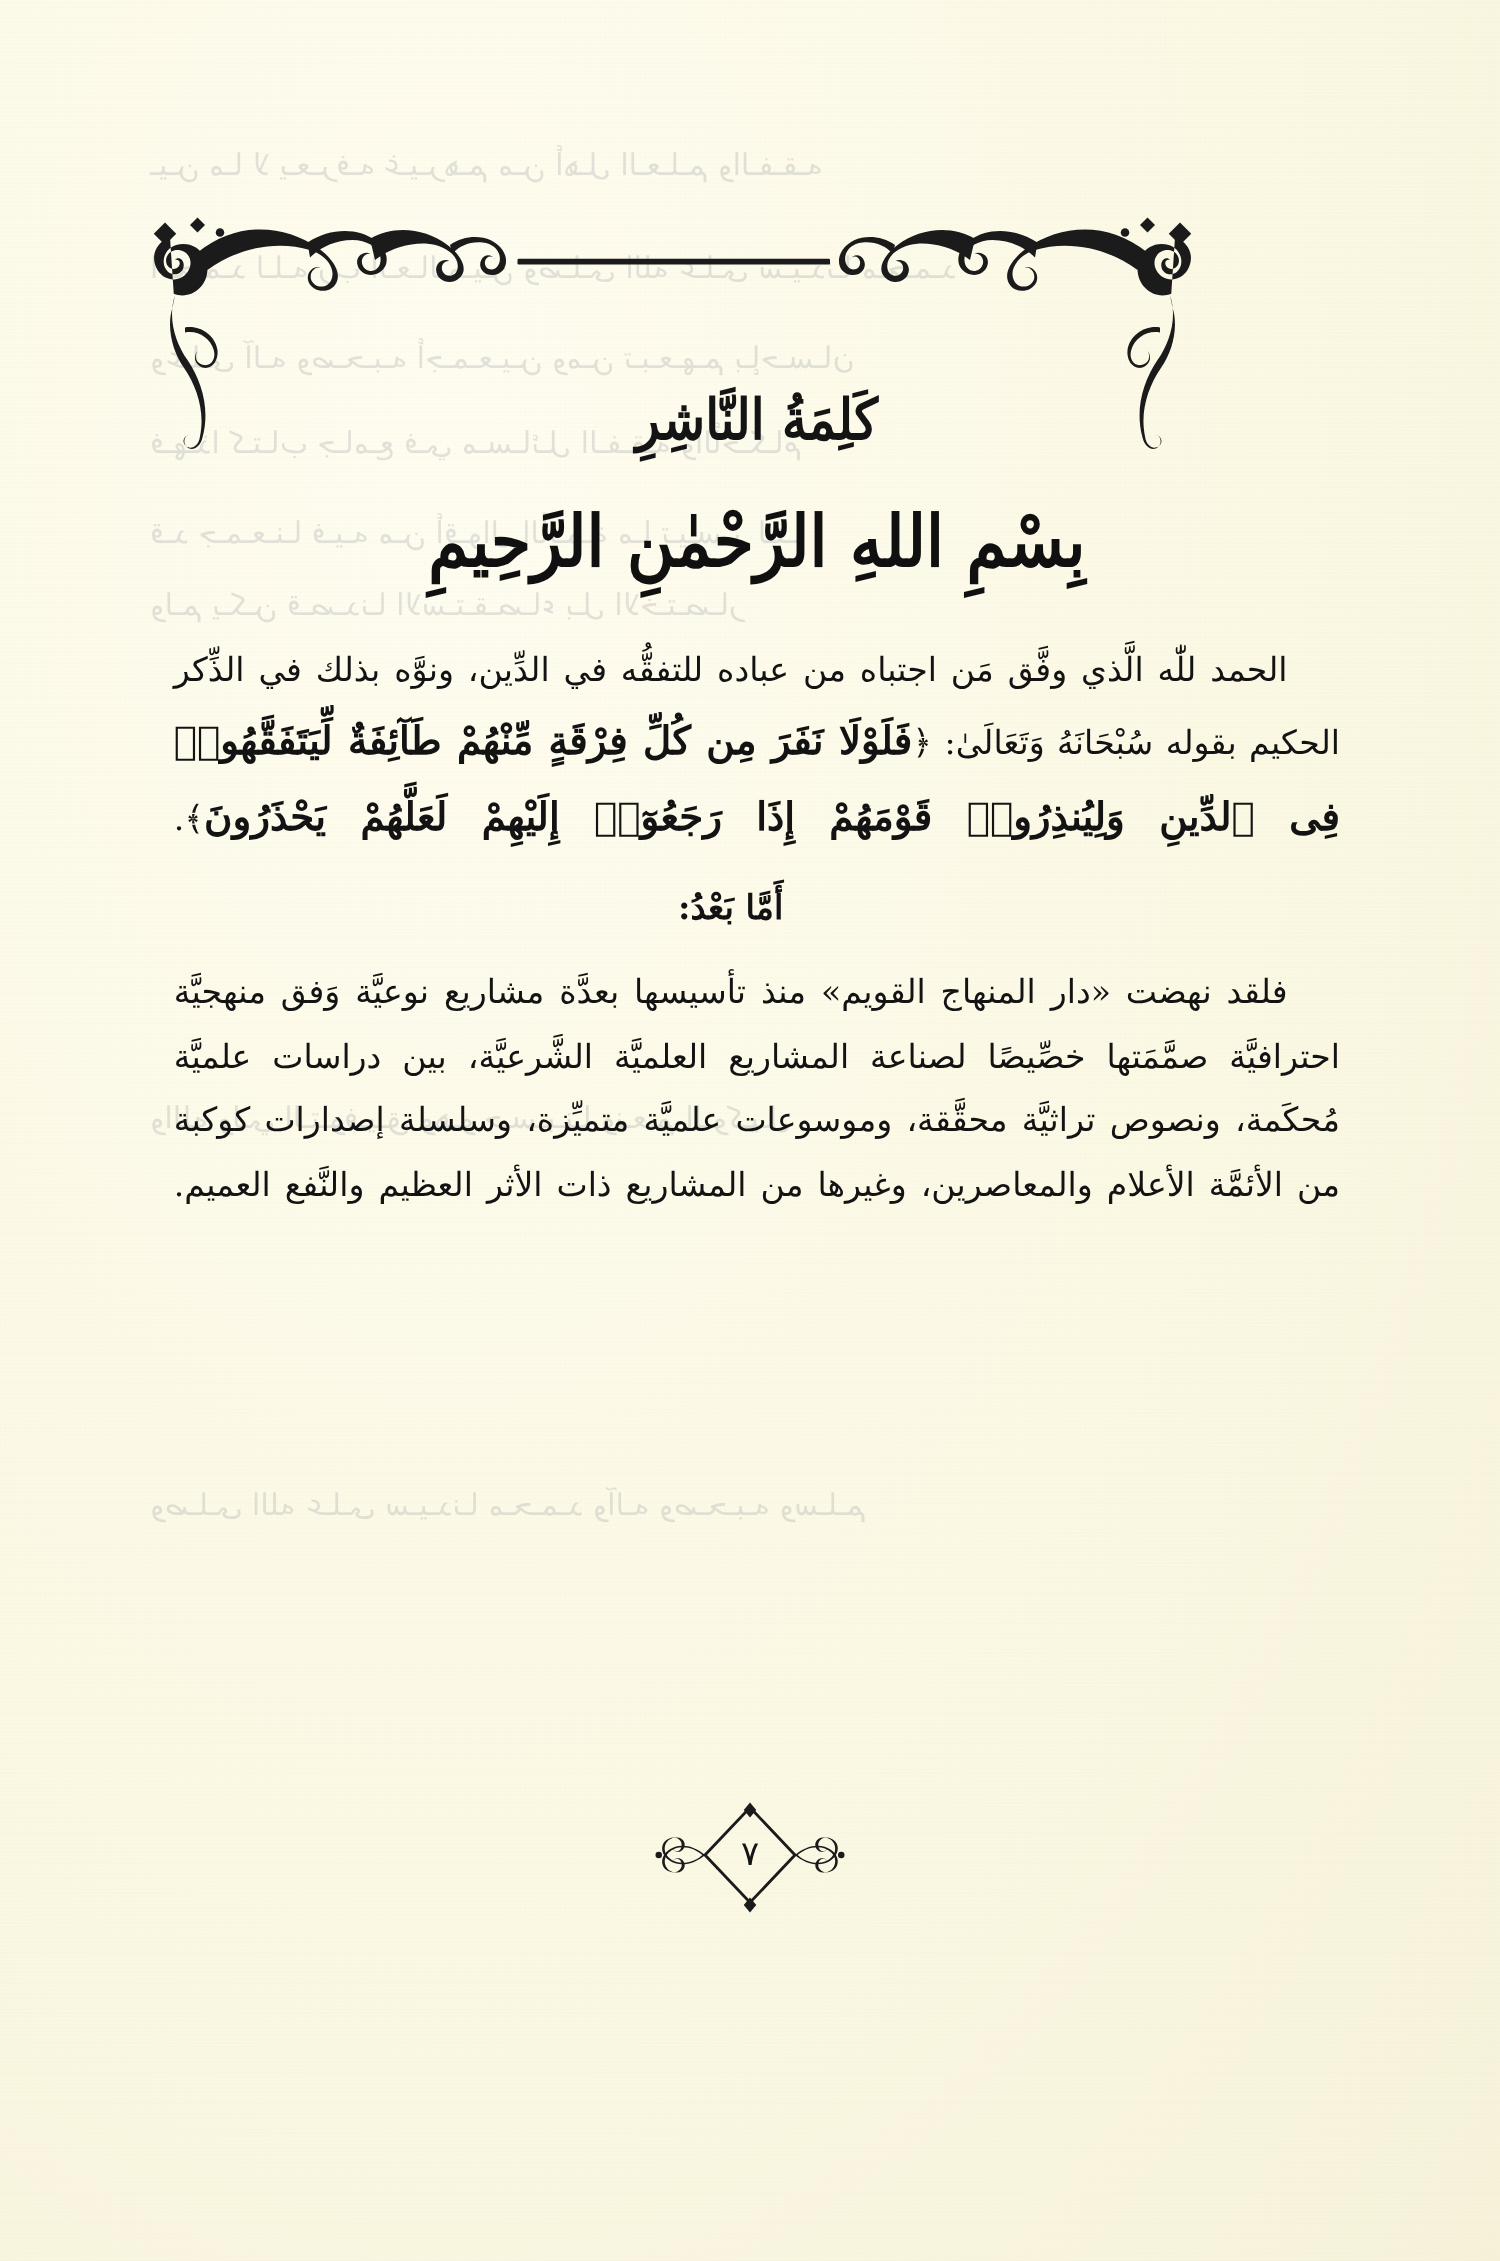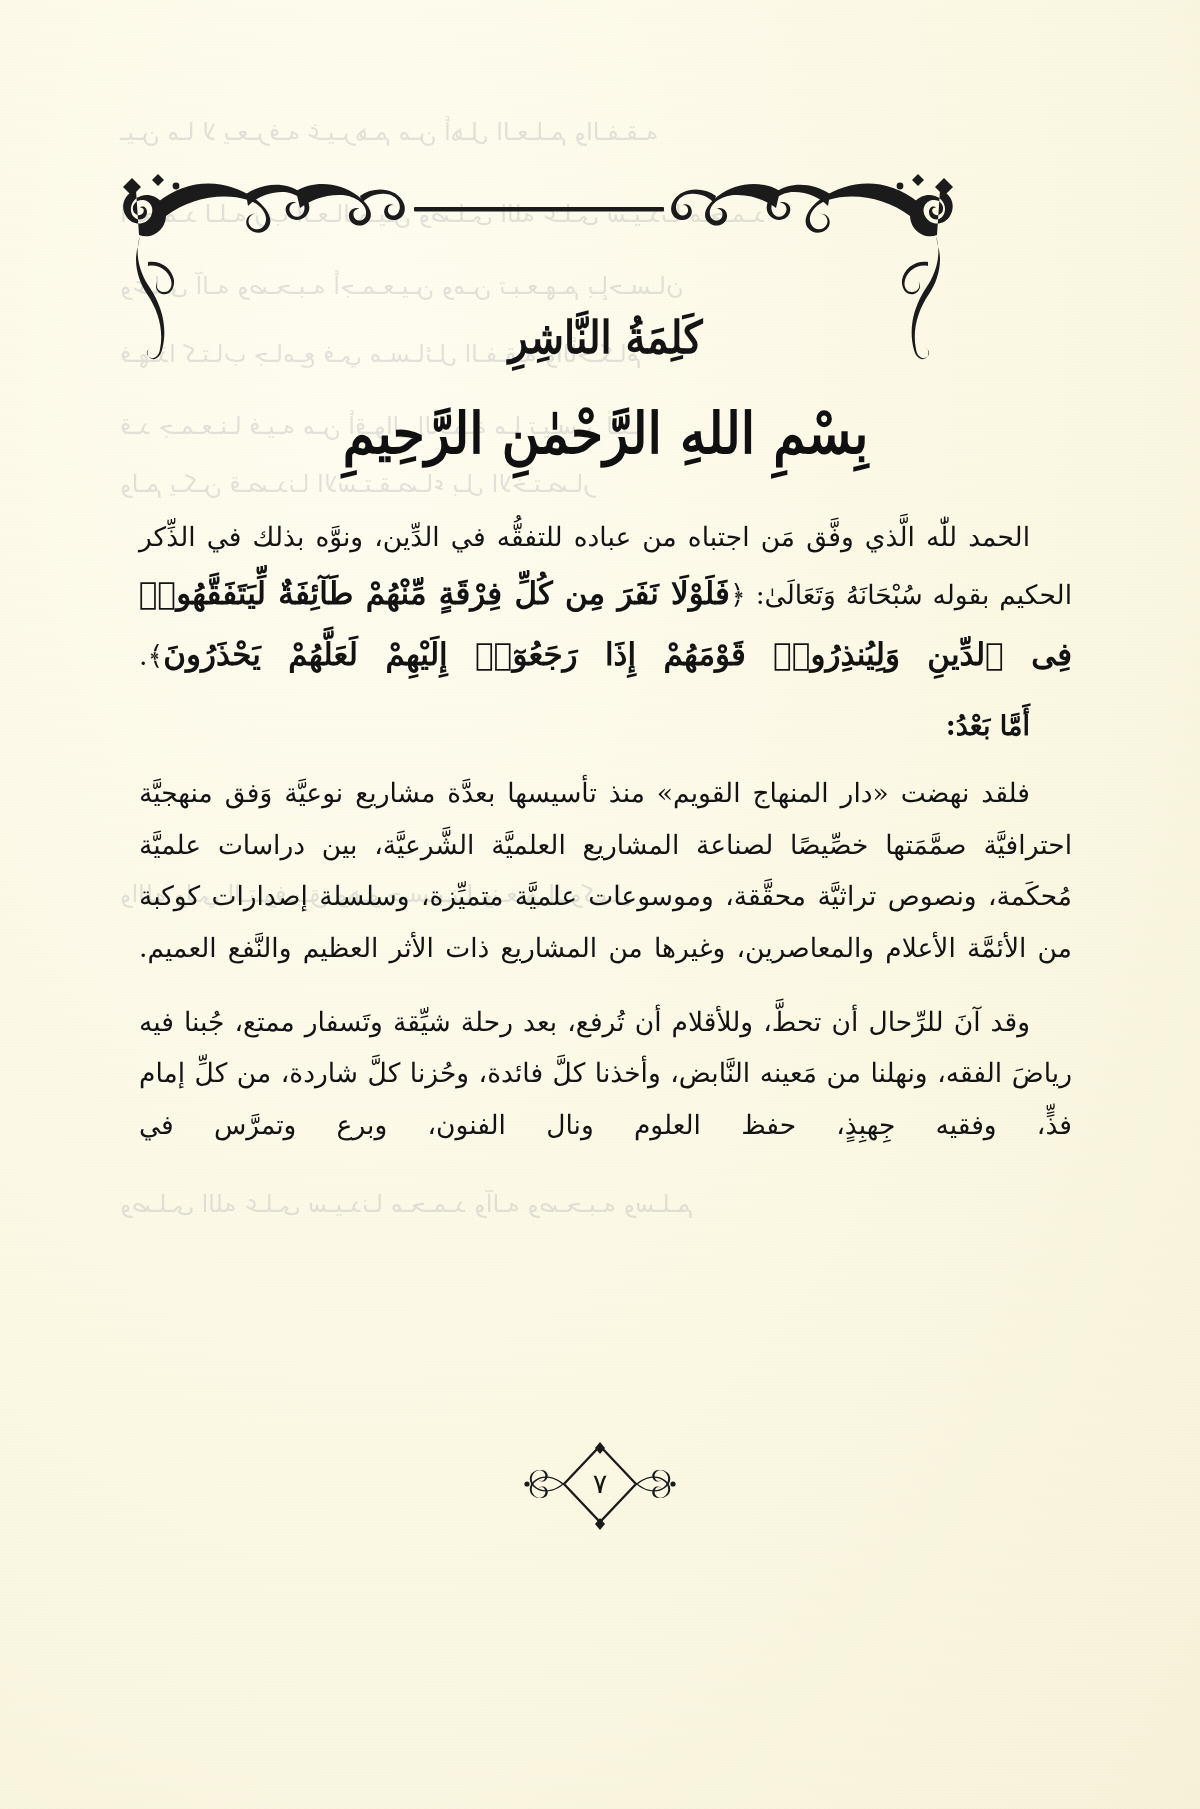--- a/index.html
+++ b/index.html
@@ -117,21 +117,21 @@
     font-weight: 600;
     letter-spacing: -.3px;
   }
 
   .bracket { font-size: 27px; }
 
   .ammabad {
     font-size: 27px;
     color: #131313;
     margin: 26px 0 26px 0;
-    text-align: right;
+    text-align: center;
     text-indent: 42px;
     font-weight: 600;
   }
 
   
   #folio {
     position: absolute;
     left: 0;
     right: 0;
     top: 1424px;
@@ -217,21 +217,20 @@
 
     <div class="basmala">بِسْمِ اللهِ الرَّحْمٰنِ الرَّحِيمِ</div>
 
     <p class="para indent"><span>الحمد للّٰه الَّذي وفَّق مَن اجتباه من عباده للتفقُّه في الدِّين، ونوَّه بذلك في الذِّكر الحكيم بقوله سُبْحَانَهُ وَتَعَالَىٰ: </span><span class="bracket">﴿</span><span class="quran">فَلَوْلَا نَفَرَ مِن كُلِّ فِرْقَةٍ مِّنْهُمْ طَآئِفَةٌ لِّيَتَفَقَّهُوا۟ فِى ٱلدِّينِ وَلِيُنذِرُوا۟ قَوْمَهُمْ إِذَا رَجَعُوٓا۟ إِلَيْهِمْ لَعَلَّهُمْ يَحْذَرُونَ</span><span class="bracket">﴾</span><span>.</span></p>
 
 
     <p class="ammabad">أَمَّا بَعْدُ:</p>
 
     <p class="para indent">فلقد نهضت «دار المنهاج القويم» منذ تأسيسها بعدَّة مشاريع نوعيَّة وَفق منهجيَّة احترافيَّة صمَّمَتها خصِّيصًا لصناعة المشاريع العلميَّة الشَّرعيَّة، بين دراسات علميَّة مُحكَمة، ونصوص تراثيَّة محقَّقة، وموسوعات علميَّة متميِّزة، وسلسلة إصدارات كوكبة من الأئمَّة الأعلام والمعاصرين، وغيرها من المشاريع ذات الأثر العظيم والنَّفع العميم.</p>
 
-    <p class="para indent">وقد آنَ للرِّحال أن تحطَّ، وللأقلام أن تُرفع، بعد رحلة شيِّقة وتَسفار ممتع، جُبنا فيه رياضَ الفقه، ونهلنا من مَعينه النَّابض، وأخذنا كلَّ فائدة، وحُزنا كلَّ شاردة، من كلِّ إمام فذٍّ، وفقيه جِهبِذٍ، حفظ العلوم ونال الفنون، وبرع وتمرَّس في</p>
 
   </div>
 
   <div id="folio">
     <svg width="170" height="104" viewBox="0 0 170 104" xmlns="http://www.w3.org/2000/svg">
       <g fill="none" stroke="#1b1b1b" stroke-width="2.3">
         <path d="M85,14 L121,52 L85,90 L49,52 Z"></path>
       </g>
       <g fill="#1b1b1b">
 

